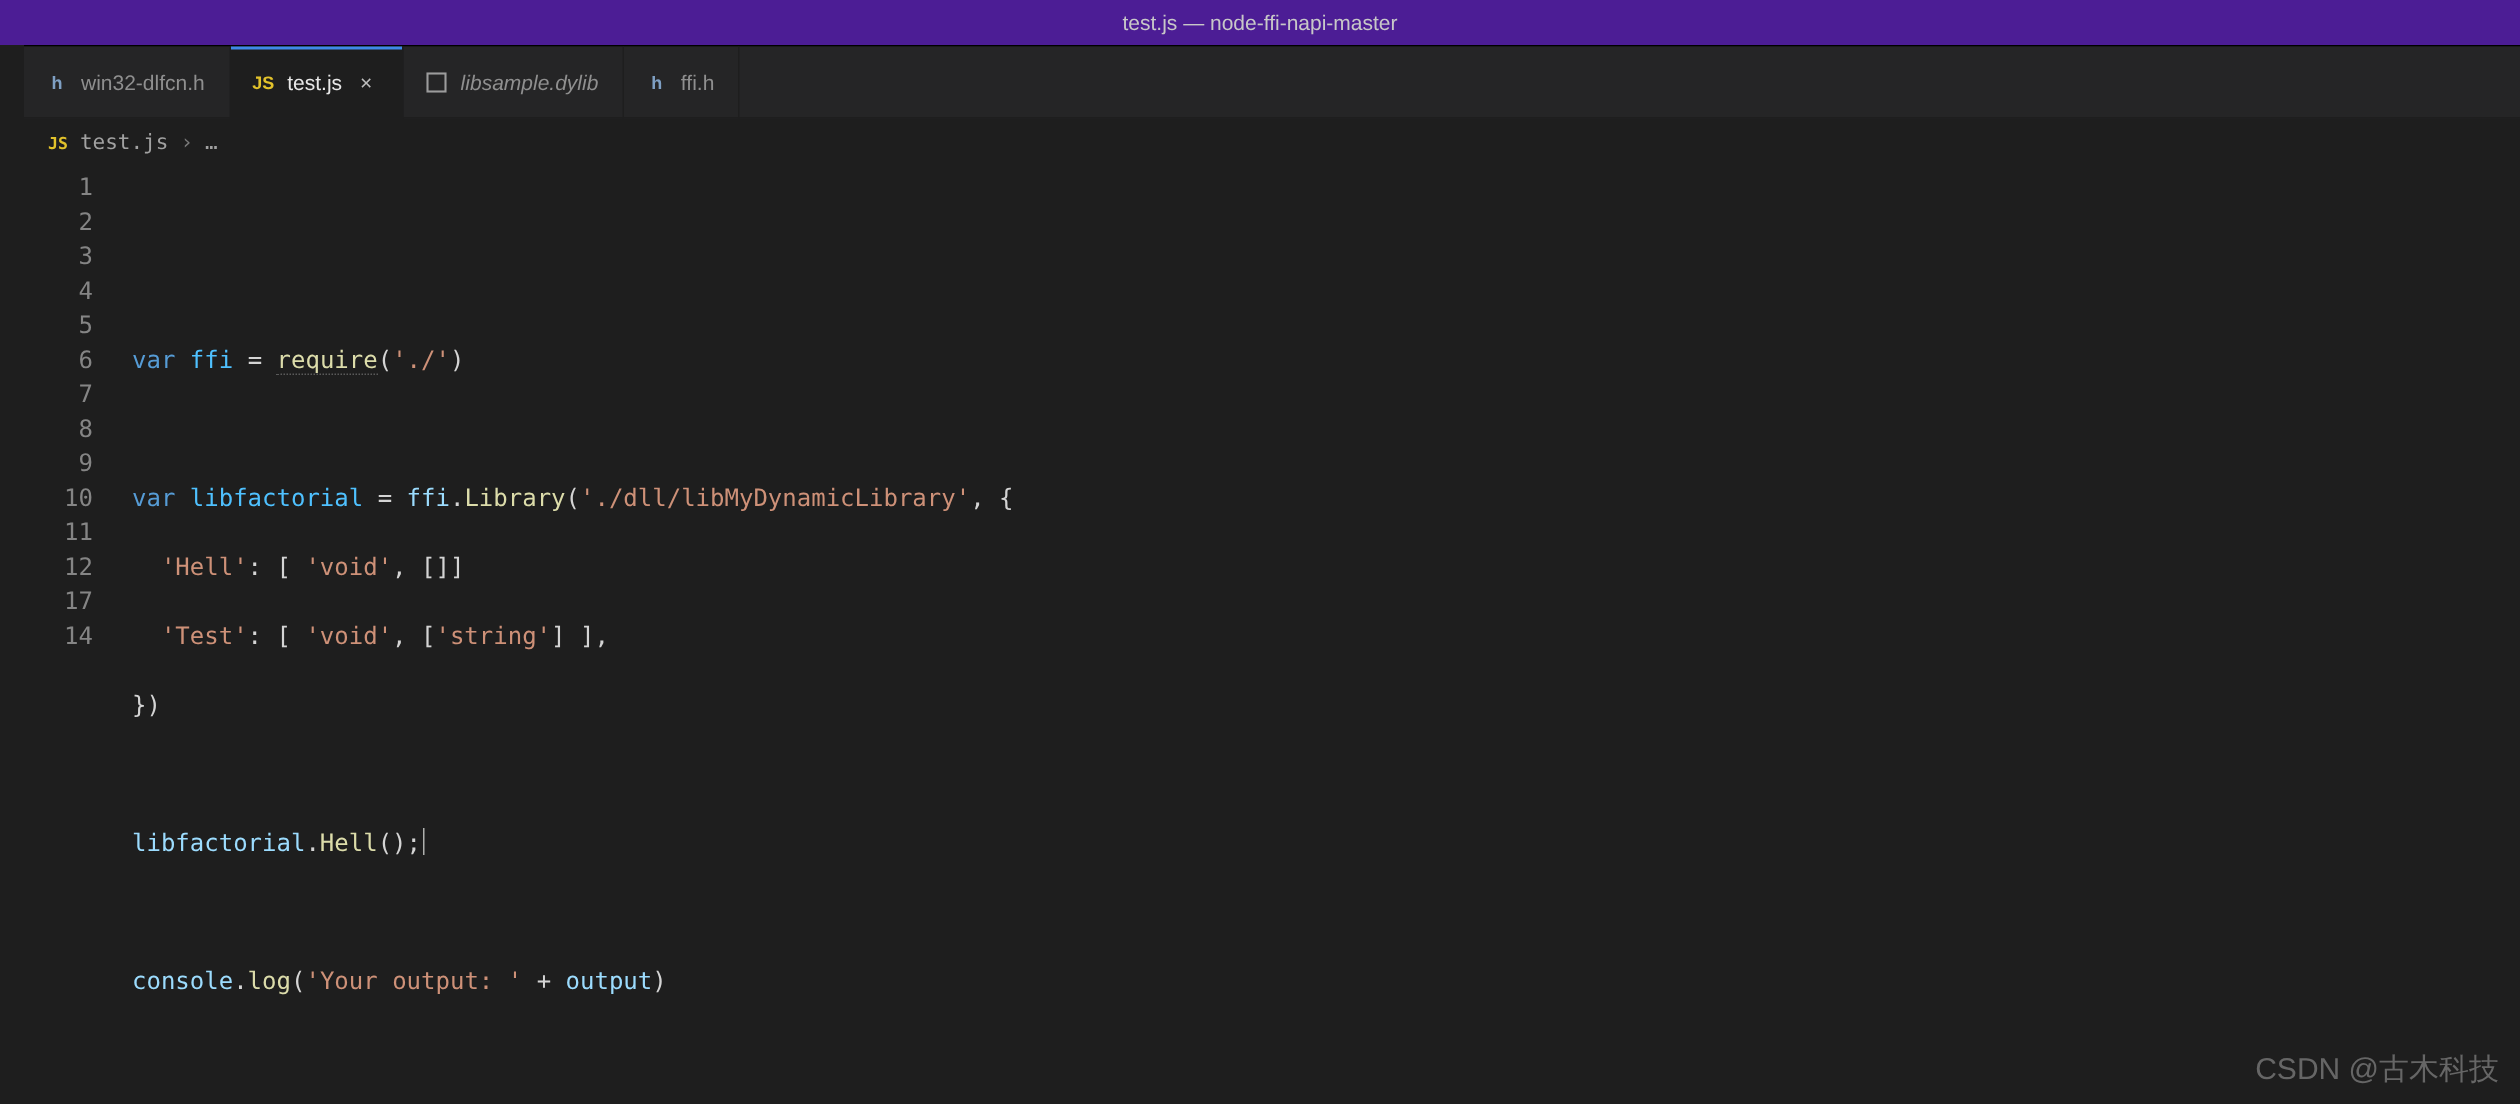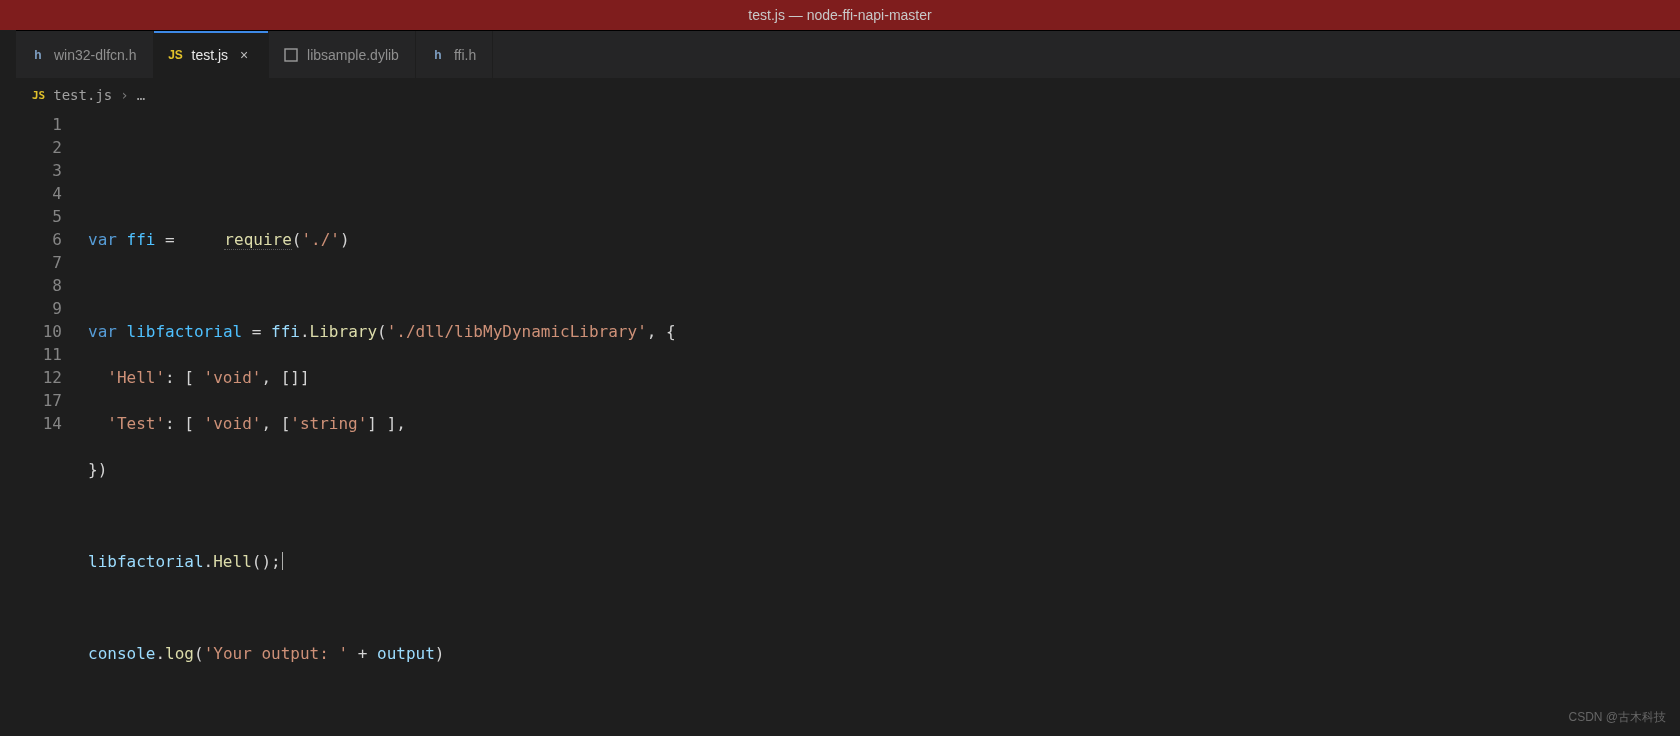--- a/index.html
+++ b/index.html
@@ -14,21 +14,21 @@
   .mono { font-family: "Menlo", "Consolas", monospace; }
 
   
   .titlebar {
     height: 30px;
     width: 100%;
     text-align: center;
     line-height: 30px;
     color: #c8c8c8;
     font-size: 14px;
-    background: #7f1d1d;
+    background: #4c1d95;
   }
 
   
   .shell {
     display: flex;
     height: calc(736px - 30px);
   }
   .activitybar {
     width: 16px;
     background: #1e1e1e;
@@ -70,21 +70,21 @@
     position:absolute;
     top:0; left:0; right:0;
     height:2px;
     background:#3e8ae7;
   }
   .tab .icon { width: 16px; height: 16px; display:flex; align-items:center; justify-content:center; font-weight:bold; font-size:12px;}
   .ic-h { color:#7fa0c4; }
   .ic-js { color:#e2c22b; font-size:11px; }
   .ic-lib { color:#9c9c9c; }
   .tab .label { white-space: nowrap; }
-  .tab.italic .label { }
+  .tab.italic .label { font-style: italic; }
   .tab .close { color:#bdbdbd; font-size:14px; width:16px; text-align:center; }
 
   
   .breadcrumbs {
     display:flex;
     align-items:center;
     gap:8px;
     padding: 8px 16px;
     font-size: 14px;
     color:#a1a1a1;
@@ -125,29 +125,28 @@
   .cursor {
     display:inline-block;
     width:1px; height:18px;
     background:#aeafad;
     vertical-align:-3px;
     margin-left:1px;
   }
 
   .squiggle {
     border-bottom: 1px dotted #5a5a5a;
-    margin-left: 40px;
   }
 
   .watermark {
     position:absolute;
     right:14px;
     bottom:10px;
     color:#666;
-    font-size:12px;
+    font-size:20px;
   }
 </style>
 </head>
 <body>
 
 <div class="titlebar">test.js — node-ffi-napi-master</div>
 
 <div class="shell">
   <div class="activitybar"></div>
 

